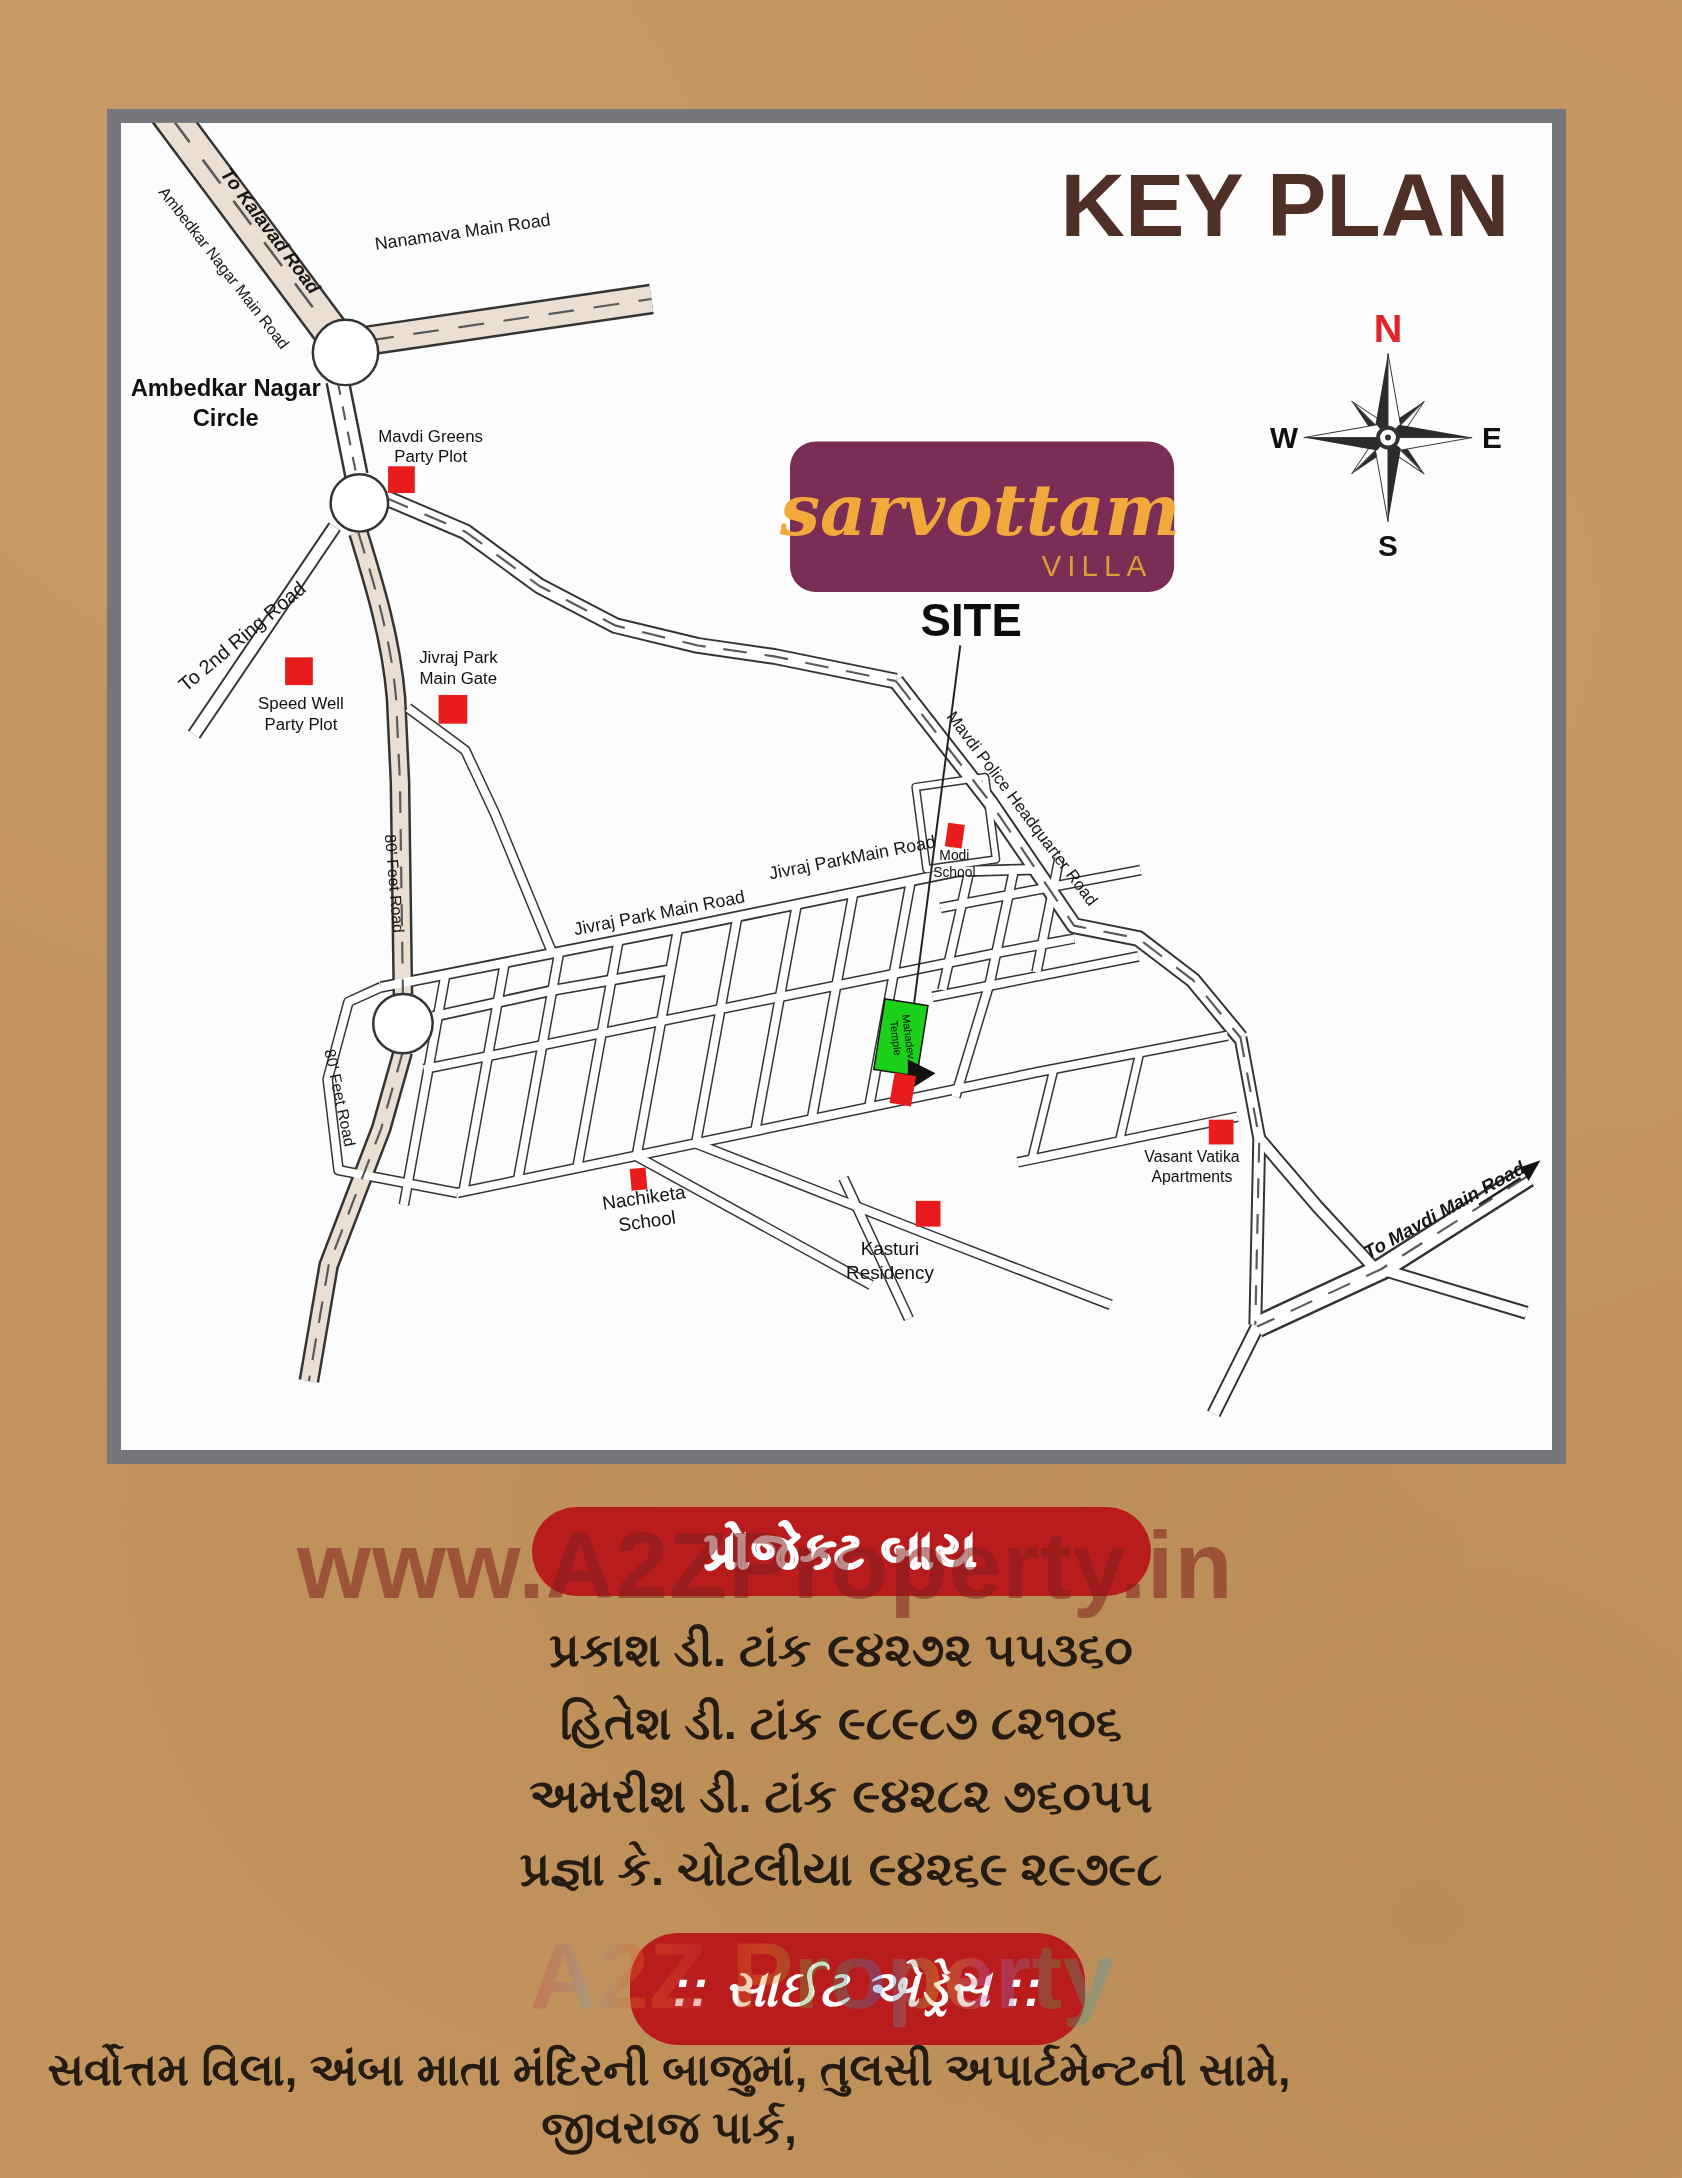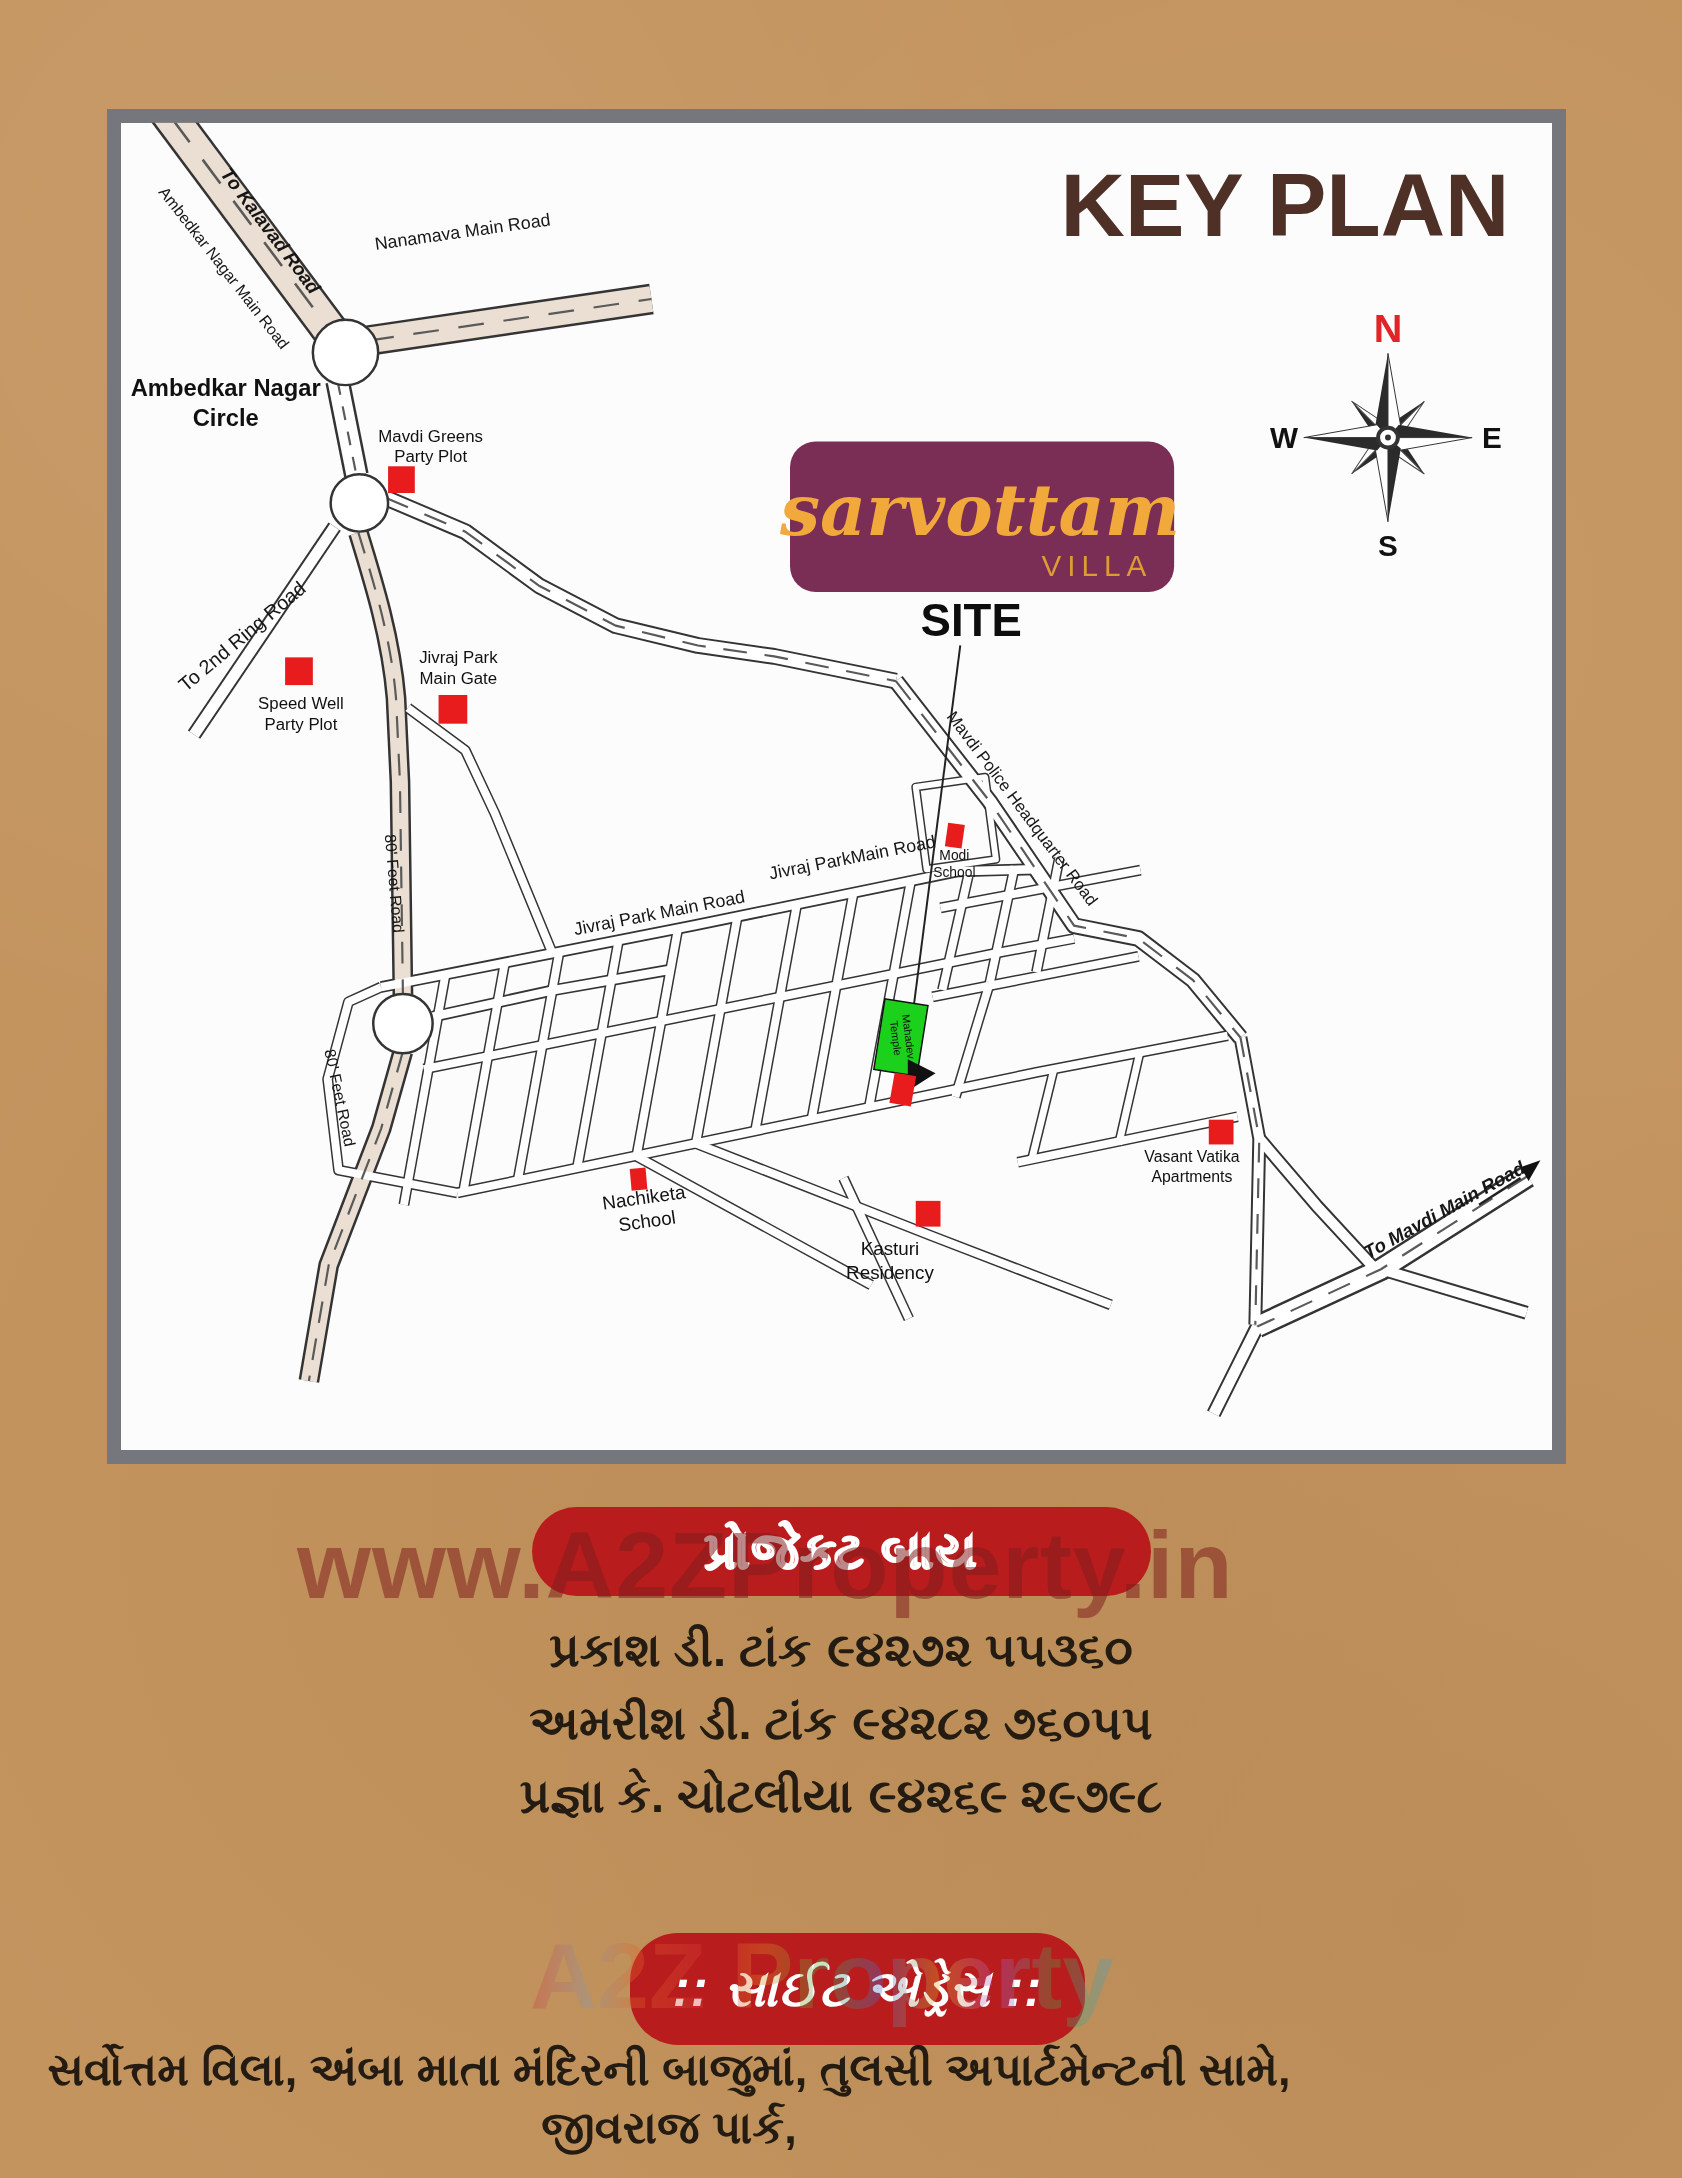--- a/index.html
+++ b/index.html
@@ -293,20 +293,23 @@
   <span class="pill1-text">પ્રોજેક્ટ બાય</span>
 </div>
 
 <div class="wm-top">www.A2ZProperty.in</div>
 
 <div class="names">
   <div class="person">
     <span class="nm">પ્રકાશ ડી. ટાંક</span><span>૯૪૨૭૨ ૫૫૩૬૦</span>
   </div>
   <div class="person">
+    <span class="nm">હિતેશ ડી. ટાંક</span><span>૯૮૯૮૭ ૮૨૧૦૬</span>
+  </div>
+  <div class="person">
     <span class="nm">અમરીશ ડી. ટાંક</span><span>૯૪૨૮૨ ૭૬૦૫૫</span>
   </div>
   <div class="person">
     <span class="nm">પ્રજ્ઞા કે. ચોટલીયા</span><span>૯૪૨૬૯ ૨૯૭૯૮</span>
   </div>
 </div>
 
 <div class="wm-bottom">A2Z Property</div>
 
 <div class="pill" style="left:630px;top:1933px;width:455px;height:112px;font-style:italic;">

